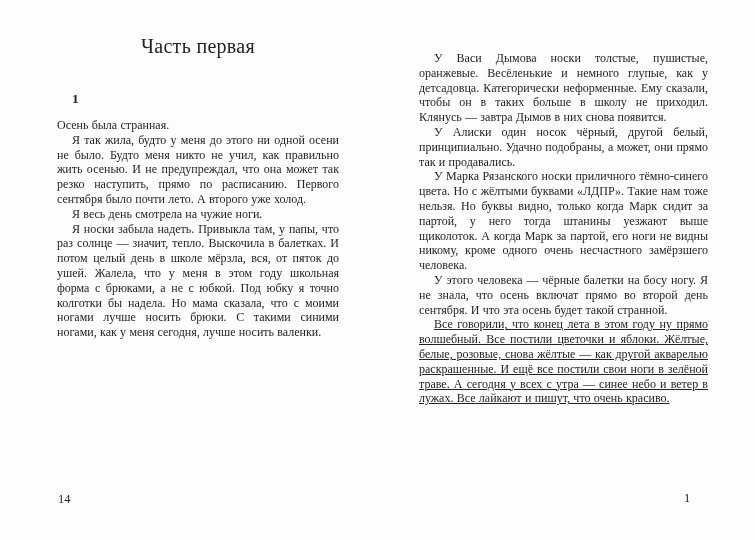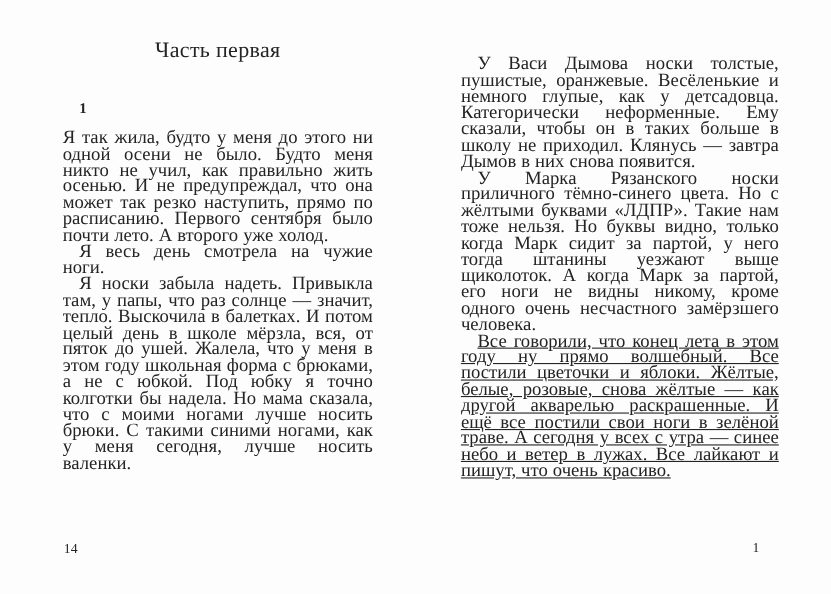--- a/index.html
+++ b/index.html
@@ -51,21 +51,21 @@
     margin: 33px 0 0 15px;
     font-size: 13.5px;
     line-height: 16px;
     font-weight: bold;
   }
   .body-text {
     margin-top: 11px;
   }
   .body-text p {
     margin: 0;
-    font-size: 17px;
+    font-size: 12px;
     line-height: 14.8px;
     text-align: justify;
     text-indent: 15px;
     word-spacing: 0.3px;
   }
   #left-col .body-text p:first-child {
     text-indent: 0;
   }
   #right-col .body-text {
     margin-top: 0;
@@ -88,30 +88,33 @@
     top: 491px;
   }
 </style>
 </head>
 <body>
 
 <div class="page-column" id="left-col">
   <h1 class="part-title">Часть первая</h1>
   <div class="section-number">1</div>
   <div class="body-text">
+      <p>Осень была странная.</p>
       <p>Я так жила, будто у меня до этого ни одной осени не было. Будто меня никто не учил, как правильно жить осенью. И не предупреждал, что она может так резко наступить, прямо по расписанию. Первого сентября было почти лето. А второго уже холод.</p>
       <p>Я весь день смотрела на чужие ноги.</p>
       <p>Я носки забыла надеть. Привыкла там, у папы, что раз солнце — значит, тепло. Выскочила в балетках. И потом целый день в школе мёрзла, вся, от пяток до ушей. Жалела, что у меня в этом году школьная форма с брюками, а не с юбкой. Под юбку я точно колготки бы надела. Но мама сказала, что с моими ногами лучше носить брюки. С такими синими ногами, как у меня сегодня, лучше носить валенки.</p>
     </div>
 </div>
 
 <div class="page-column" id="right-col">
   <div class="body-text">
       <p>У Васи Дымова носки толстые, пушистые, оранжевые. Весёленькие и немного глупые, как у детсадовца. Категорически неформенные. Ему сказали, чтобы он в таких больше в школу не приходил. Клянусь — завтра Дымов в них снова появится.</p>
+      <p>У Алиски один носок чёрный, другой белый, принципиально. Удачно подобраны, а может, они прямо так и продавались.</p>
       <p>У Марка Рязанского носки приличного тёмно-синего цвета. Но с жёлтыми буквами «ЛДПР». Такие нам тоже нельзя. Но буквы видно, только когда Марк сидит за партой, у него тогда штанины уезжают выше щиколоток. А когда Марк за партой, его ноги не видны никому, кроме одного очень несчастного замёрзшего человека.</p>
+      <p>У этого человека — чёрные балетки на босу ногу. Я не знала, что осень включат прямо во второй день сентября. И что эта осень будет такой странной.</p>
     </div>
   <div class="body-text after-break">
       <p>Все говорили, что конец лета в этом году ну прямо волшебный. Все постили цветочки и яблоки. Жёлтые, белые, розовые, снова жёлтые — как другой акварелью раскрашенные. И ещё все постили свои ноги в зелёной траве. А сегодня у всех с утра — синее небо и ветер в лужах. Все лайкают и пишут, что очень красиво.</p>
     </div>
 </div>
 
 <div class="page-number" id="pn-left">14</div>
 
 <div class="page-number" id="pn-right">1</div>
 

